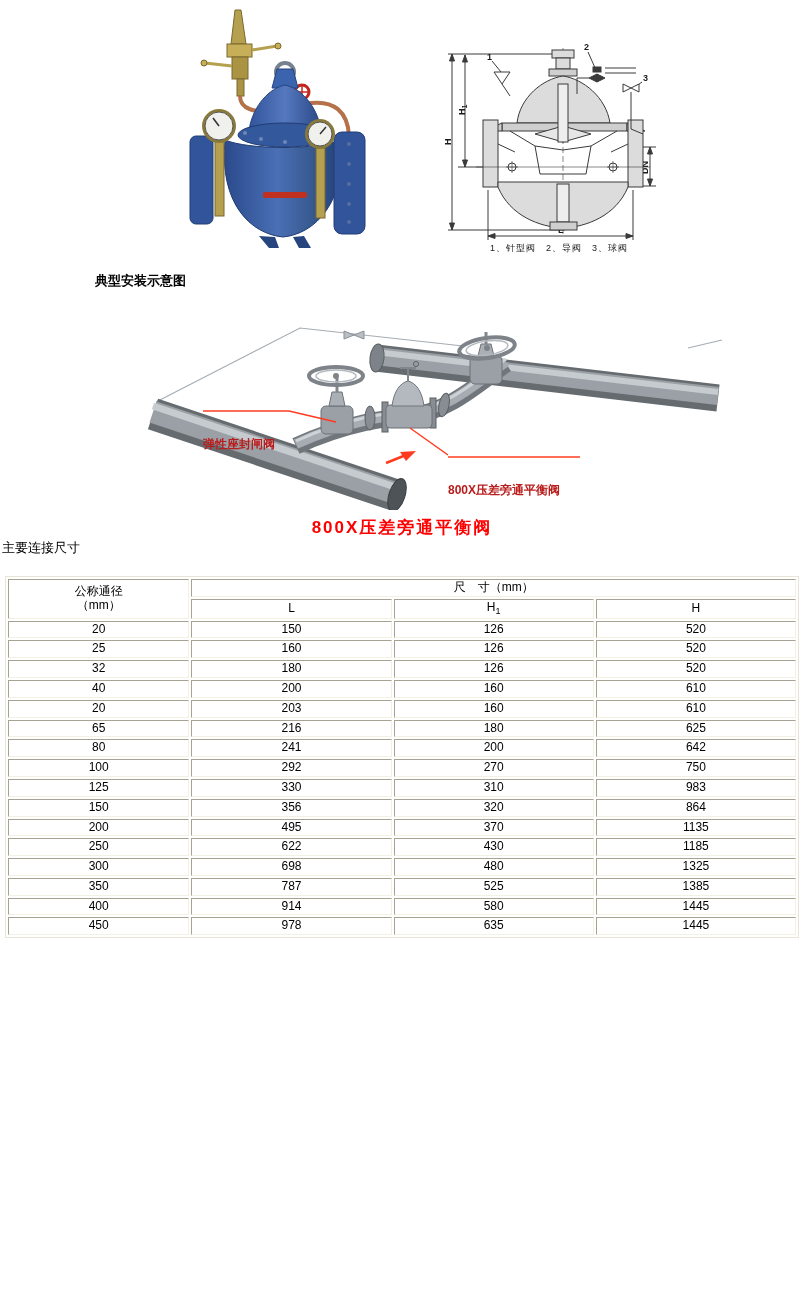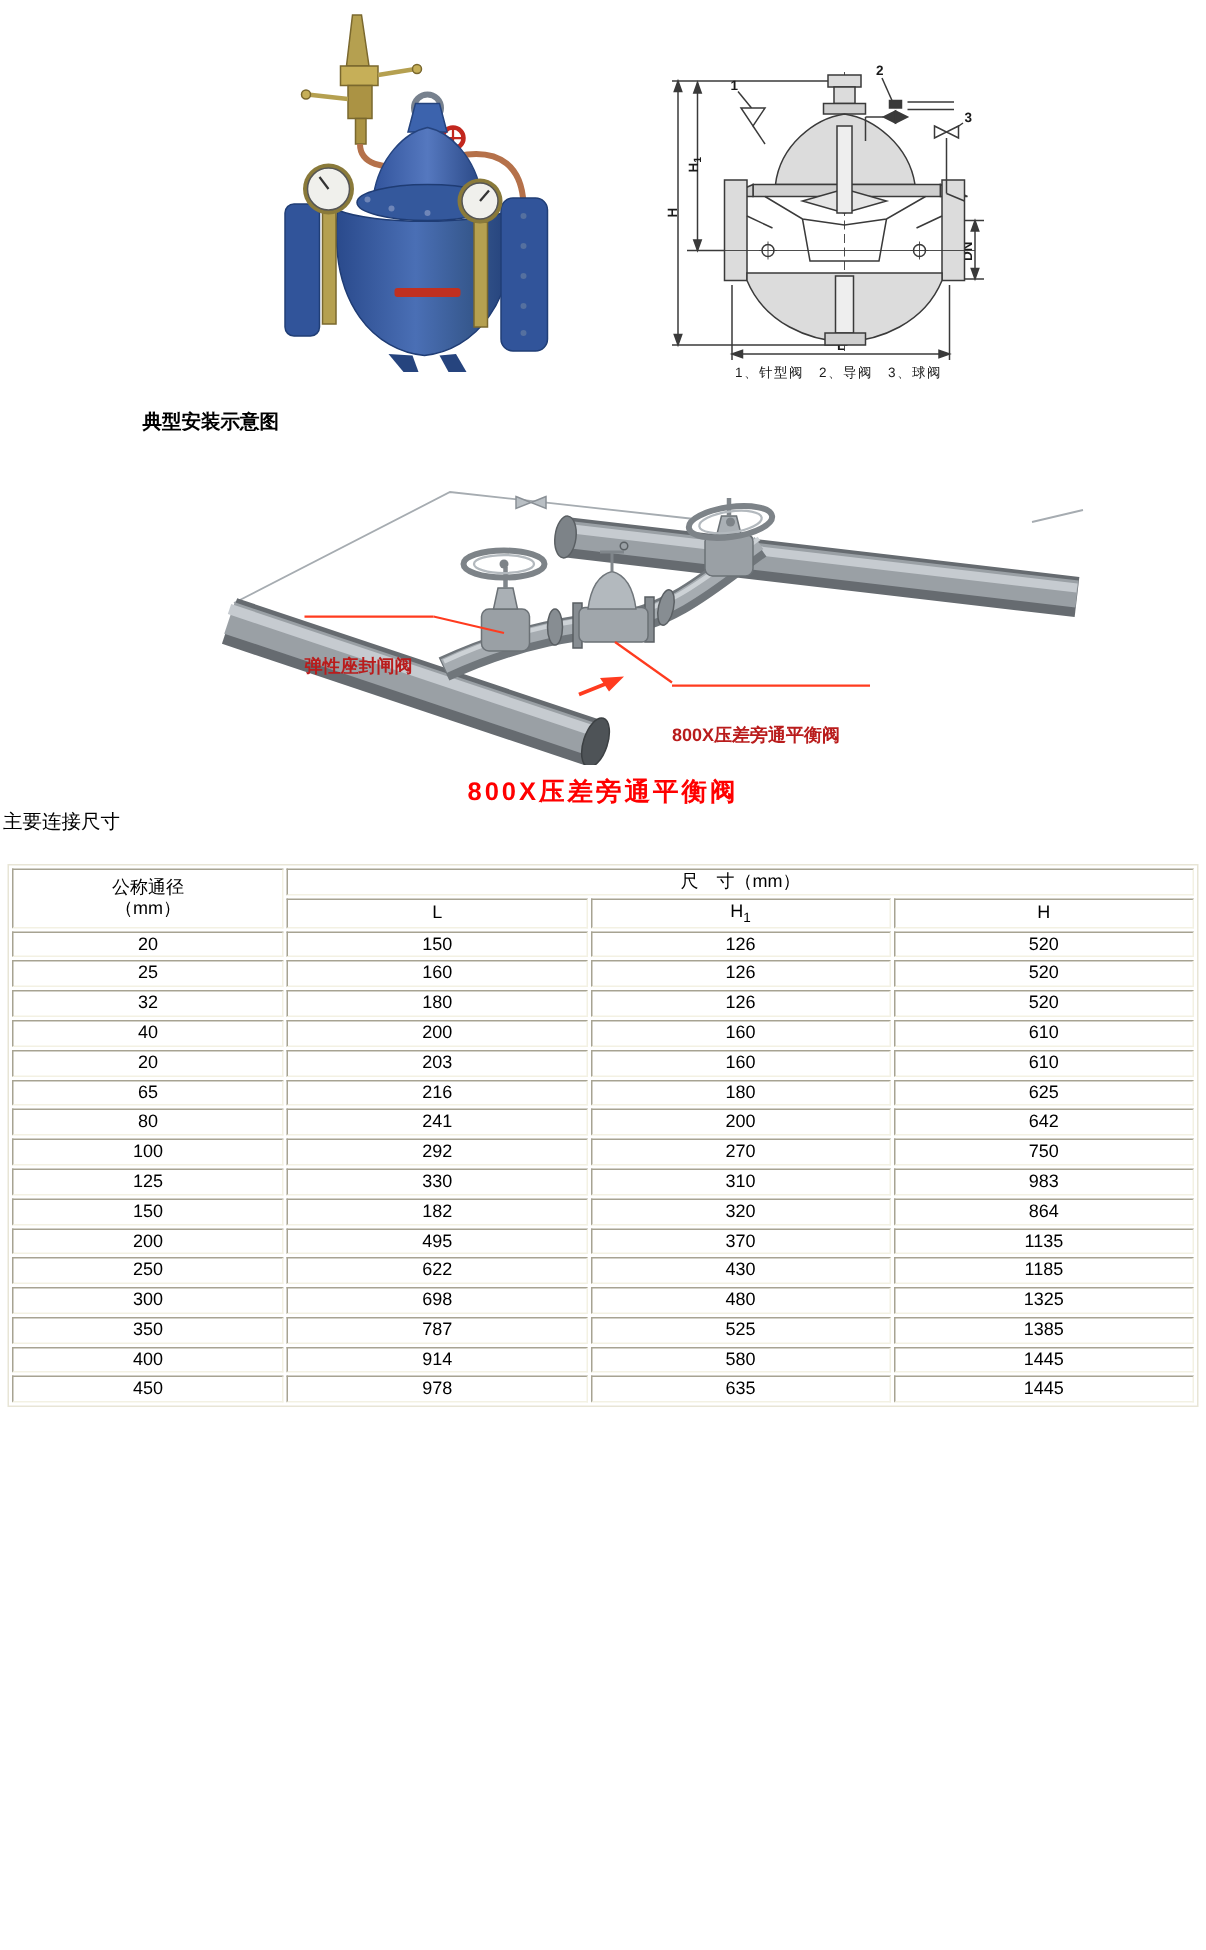--- a/index.html
+++ b/index.html
@@ -359,21 +359,21 @@
             <td>750</td>
           </tr>
           <tr>
             <td>125</td>
             <td>330</td>
             <td>310</td>
             <td>983</td>
           </tr>
           <tr>
             <td>150</td>
-            <td>182</td>
+            <td>356</td>
             <td>320</td>
             <td>864</td>
           </tr>
           <tr>
             <td>200</td>
             <td>495</td>
             <td>370</td>
             <td>1135</td>
           </tr>
           <tr>

